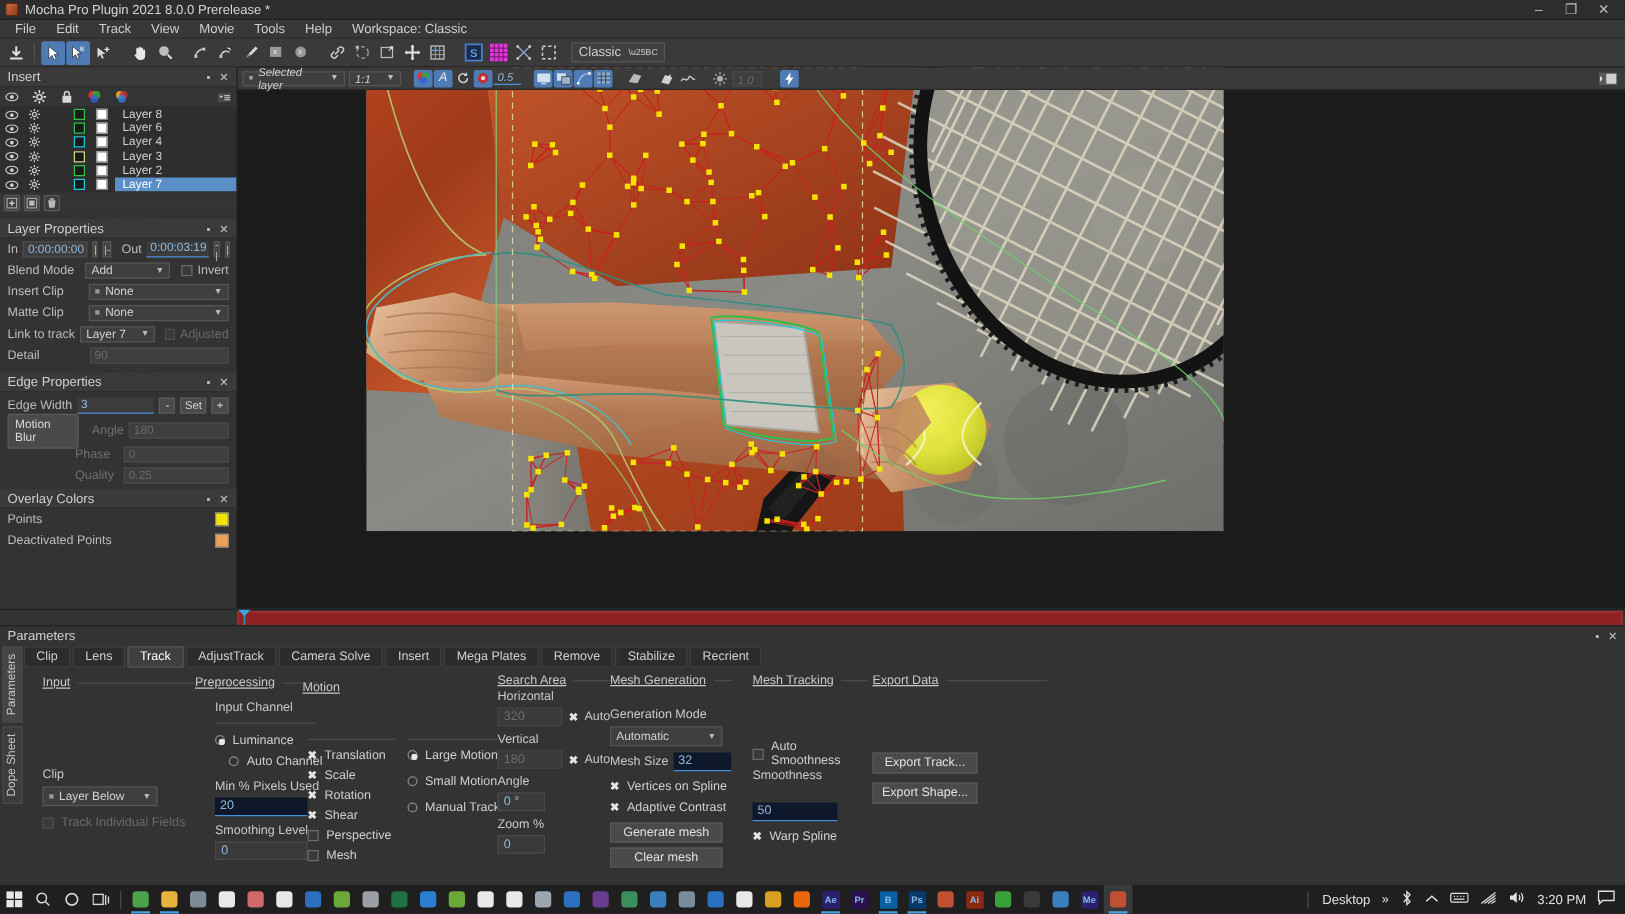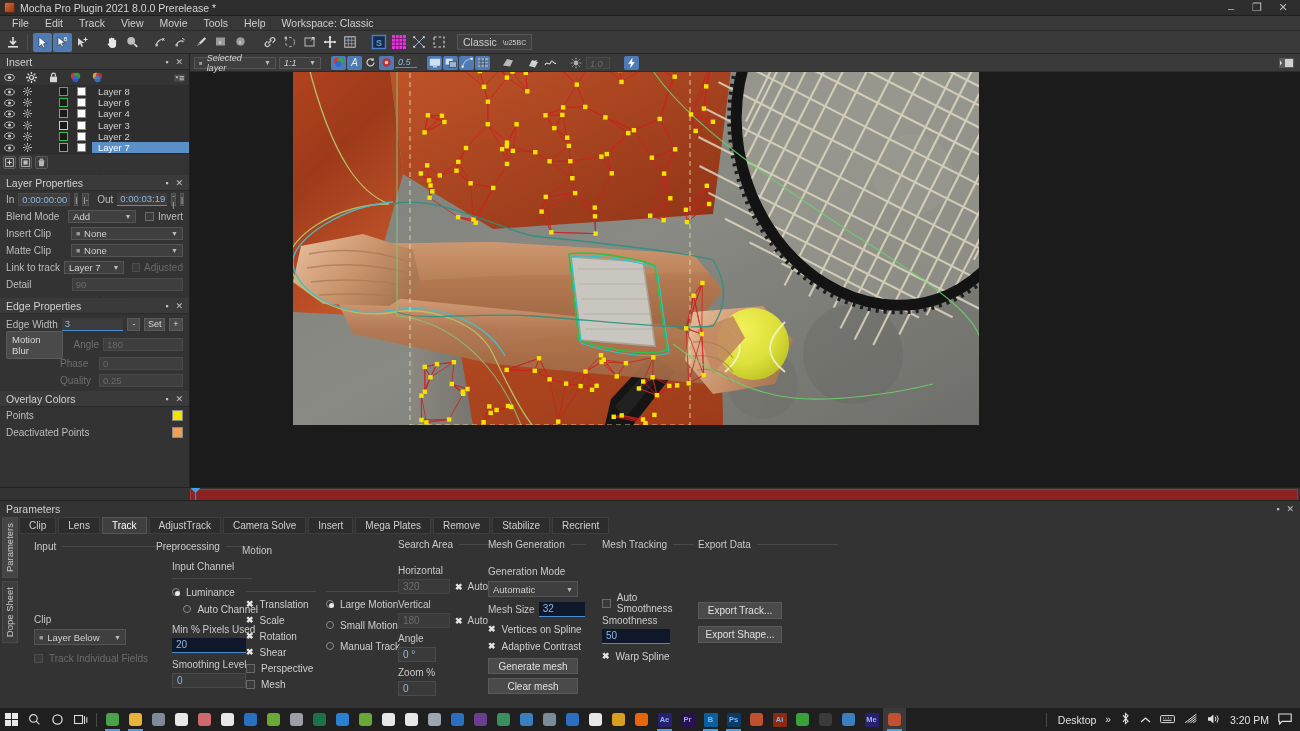--- a/index.html
+++ b/index.html
@@ -116,21 +116,21 @@
   .vtabs { position:absolute; left:2px; top:16px; width:16px; }
   .vtab { width:16px; background:#3c3c3c; border:1px solid #4a4a4a; color:#c9c9c9;
      writing-mode:vertical-rl; text-orientation:mixed; transform:rotate(180deg);
      font-size:9.5px; padding:5px 1px; text-align:center; margin-bottom:3px;}
   .vtab.sel { background:#454545; }
   .tabbar { position:absolute; left:19px; top:16px; right:0; height:17px; display:flex; gap:2px;}
   .ptab { background:#2c2c2c; border:1px solid #3e3e3e; color:#cfcfcf; font-size:10px;
      padding:0 9px; height:17px; line-height:16px; white-space:nowrap;}
   .ptab.sel { background:#3f3f3f; border-color:#555; color:#fff;}
   .pcontent { position:absolute; left:20px; right:0; top:34px; bottom:0; }
-  .grouplbl { font-size:10px; color:#c9c9c9; display:flex; align-items:center; gap:6px; }
+  .grouplbl { font-size:10px; color:#c9c9c9; display:flex; align-items:center; gap:6px;text-decoration:underline; }
   .grouplbl .line { flex:1; height:1px; background:#4a4a4a; }
   .col { position:absolute; }
   .fld { background:#3a3a3a; border:1px solid #4a4a4a; height:15px; font-size:10px;
      color:#8fb8e0; padding:0 4px; line-height:13px;}
   .fld.u { border:none; border-bottom:1.5px solid #4a8fd6; background:#0f172a;}
   .fld.dis { color:#6d6d6d; border-color:#444;}
   .radio { width:8px; height:8px; border-radius:50%; border:1px solid #8a8a8a; display:inline-block;
      position:relative; }
   .radio.on::after { content:''; position:absolute; left:1.5px; top:1.5px; width:5px;height:5px;
      border-radius:50%; background:#e8e8e8;}
@@ -1775,21 +1775,21 @@
               <span>Manual Track</span>
             </div>
           </div>
       </div>
 
       <div class="col" style="left:378px; top:4px; width:110px;">
         <div class="grouplbl">
           <span>Search Area</span>
             <span class="line"></span>
         </div>
-        <div style="font-size:10px;color:#c9c9c9;margin-top:15px;">Horizontal</div>
+        <div style="font-size:10px;color:#c9c9c9;margin-top:2px;">Horizontal</div>
         <div style="display:flex;align-items:center;gap:5px;margin-top:3px;">
           <span class="fld dis" style="width:52px;">320</span>
           <span class="xmark">✖</span>
           <span style="font-size:10px;">Auto</span>
         </div>
         <div style="font-size:10px;color:#c9c9c9;margin-top:5px;">Vertical</div>
         <div style="display:flex;align-items:center;gap:5px;margin-top:3px;">
           <span class="fld dis" style="width:52px;">180</span>
           <span class="xmark">✖</span>
           <span style="font-size:10px;">Auto</span>
@@ -1829,21 +1829,21 @@
       <div class="col" style="left:582px; top:4px; width:92px;">
         <div class="grouplbl">
           <span>Mesh Tracking</span>
             <span class="line"></span>
         </div>
         <div class="optrow" style="margin-top:46px;">
           <span class="cbx"></span>
           <span>Auto Smoothness</span>
         </div>
         <div style="font-size:10px;color:#c9c9c9;margin-top:5px;">Smoothness</div>
-        <div class="fld u" style="margin-top: 3px;width:68px;">50</div>
+        <div class="fld u" style="margin-top: 16px;width:68px;">50</div>
         <div class="optrow" style="margin-top:5px;">
           <span class="xmark">✖</span>
           <span>Warp Spline</span>
         </div>
       </div>
 
       <div class="col" style="left:678px; top:4px; width:140px;">
         <div class="grouplbl">
           <span>Export Data</span>
             <span class="line"></span>

